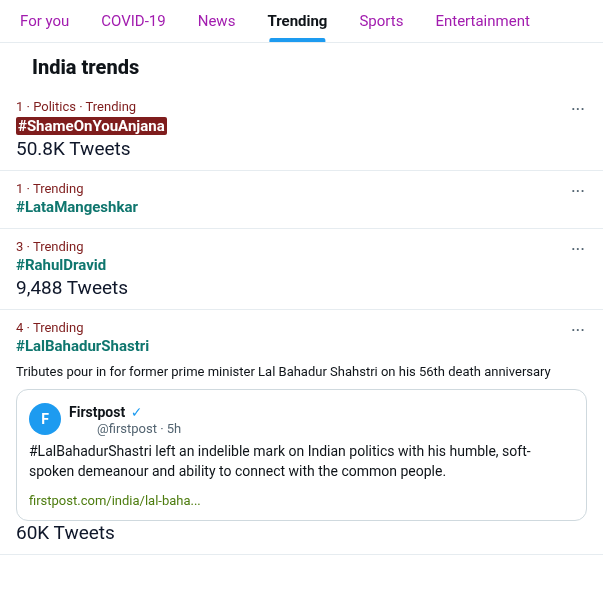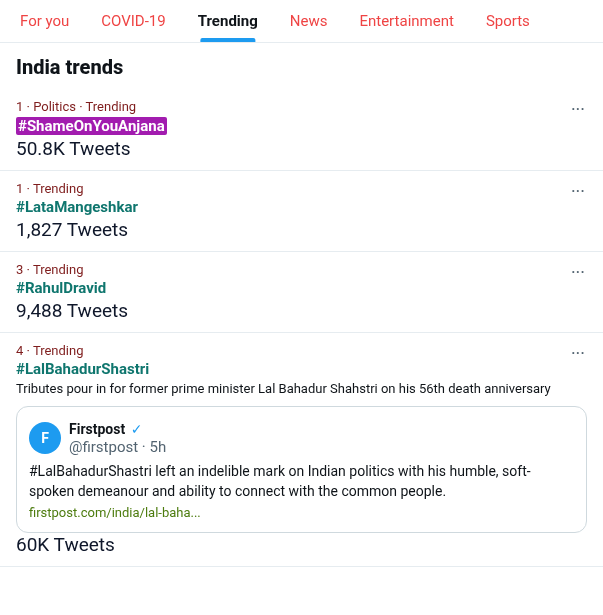--- a/index.html
+++ b/index.html
@@ -16,21 +16,21 @@
     .nav-tabs {
       display: flex;
       border-bottom: 1px solid #e6ecf0;
       padding: 0 4px;
       overflow-x: auto;
       white-space: nowrap;
     }
     .nav-tab {
       padding: 12px 16px;
       font-size: 15px;
-      color: #ef4444;
+      color: #a21caf;
       cursor: pointer;
       position: relative;
       flex-shrink: 0;
     }
     .nav-tab.active {
       color: #0f1419;
       font-weight: 700;
     }
     .nav-tab.active::after {
       content: '';
@@ -41,21 +41,21 @@
       width: 60%;
       height: 4px;
       background: #1d9bf0;
       border-radius: 2px 2px 0 0;
     }
 
     
     .page-title {
       font-size: 20px;
       font-weight: 800;
-      padding: 12px 16px 10px;
+      padding: 12px 32px 10px;
       color: #0f1419;
     }
 
     
     .trend-item {
       padding: 10px 16px;
       border-bottom: 1px solid #e6ecf0;
       position: relative;
       cursor: pointer;
     }
@@ -64,34 +64,34 @@
       color: #7f1d1d;
       margin-bottom: 2px;
     }
     .trend-hashtag {
       font-size: 15px;
       font-weight: 700;
       color: #0f766e;
       margin-bottom: 2px;
     }
     .trend-hashtag.highlighted {
-      background: #a21caf;
+      background: #7f1d1d;
       color: #fff;
       display: inline-block;
       padding: 0 2px;
       border-radius: 2px;
     }
     .trend-count {
       font-size: 19px;
       color: #0f172a;
     }
     .trend-description {
       font-size: 13px;
       color: #0f1419;
-      margin-top: 2px;
+      margin-top: 8px;
       line-height: 1.4;
     }
     .more-btn {
       position: absolute;
       top: 10px;
       right: 12px;
       color: #536471;
       font-size: 18px;
       cursor: pointer;
       padding: 2px 6px;
@@ -131,55 +131,55 @@
       font-size: 14px;
       color: #0f1419;
       text-align: right;
     }
     .tweet-verified {
       color: #1d9bf0;
       font-size: 14px;
       margin-left: 2px;
     }
     .tweet-handle-time {
-      font-size: 15px;
+      font-size: 13px;
       color: #536471;
+      margin-left: 28px;
     }
     .tweet-body {
       font-size: 14px;
       color: #0f1419;
       line-height: 1.4;
-      margin-bottom: 4px;
+      margin-bottom: 12px;
     }
     .tweet-link {
       font-size: 13px;
       color: #4d7c0f;
     }
   </style>
 </head>
 <body>
 
 <nav class="nav-tabs">
 <div class="nav-tab">For you</div>
     <div class="nav-tab">COVID-19</div>
+    <div class="nav-tab">News</div>
     <div class="nav-tab active">Trending</div>
-    <div class="nav-tab">News</div>
+    <div class="nav-tab">Sports</div>
     <div class="nav-tab">Entertainment</div>
-    <div class="nav-tab">Sports</div>
   </nav>
 
 <h1 class="page-title">India trends</h1>
 
 <div id="trends-container">
     <div class="trend-item"><span class="more-btn">···</span><div class="trend-meta">1 · Politics · Trending</div><div class="trend-hashtag highlighted">#ShameOnYouAnjana</div><div class="trend-count">50.8K Tweets</div></div>
     <div class="trend-item">
       <span class="more-btn">···</span>
       <div class="trend-meta">1 · Trending</div>
       <div class="trend-hashtag">#LataMangeshkar</div>
-      <div class="trend-count">1,827 Tweets</div>
     </div>
     <div class="trend-item">
       <span class="more-btn">···</span>
       <div class="trend-meta">3 · Trending</div>
       <div class="trend-hashtag">#RahulDravid</div>
       <div class="trend-count">9,488 Tweets</div>
     </div>
     <div class="trend-item">
       <span class="more-btn">···</span>
       <div class="trend-meta">4 · Trending</div>

